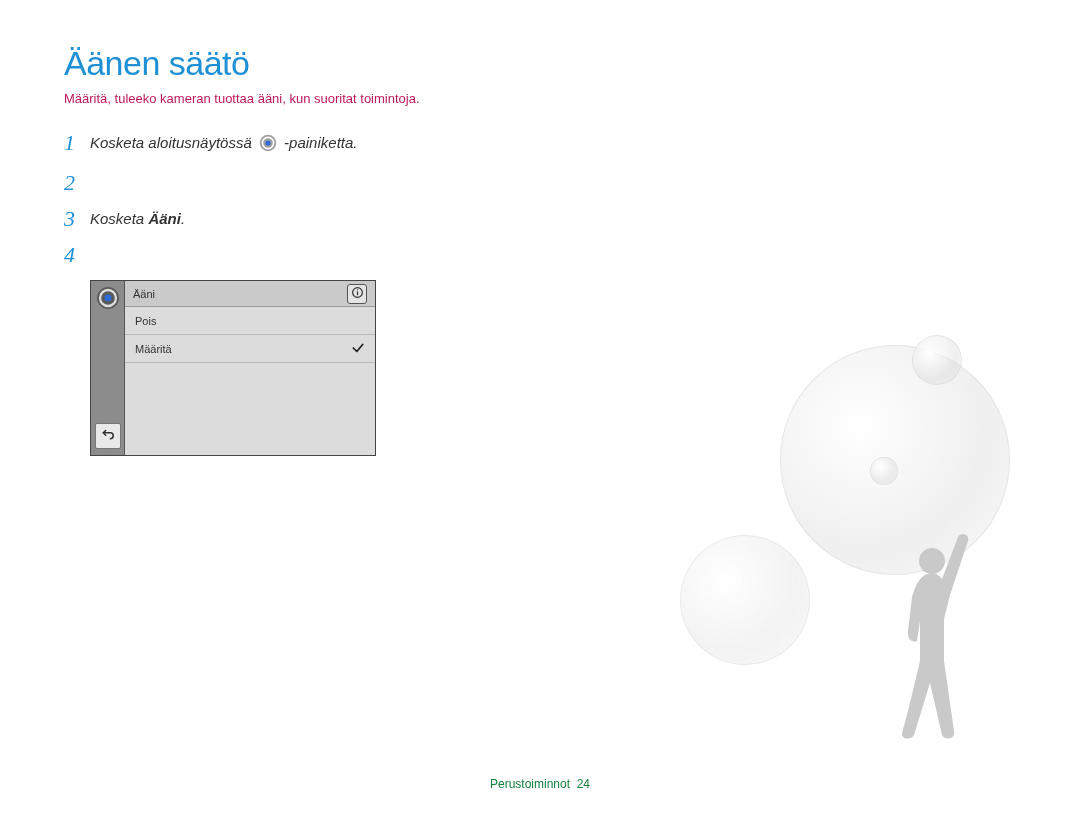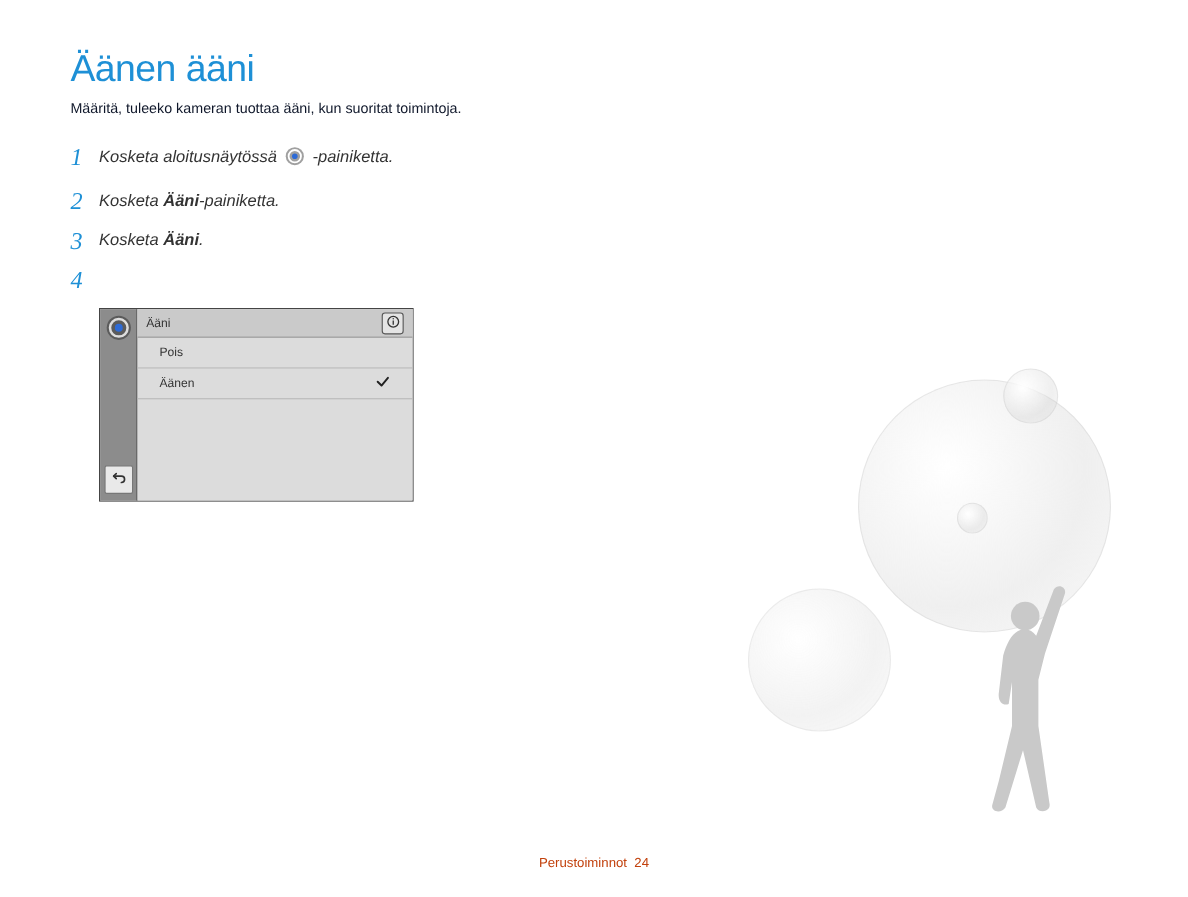--- a/index.html
+++ b/index.html
@@ -1,74 +1,71 @@
 <!DOCTYPE html>
 <html><head>
   <meta charset="utf-8">
   <style>
     * { box-sizing: border-box; margin: 0; padding: 0; }
     html, body { width: 1080px; height: 815px; background: #fff; font-family: Arial, Helvetica, sans-serif; color: #333; position: relative; }
     .page { padding: 44px 64px 40px 64px; height: 100%; position: relative; }
     h1.title { font-size: 34px; font-weight: 500; color: #1E90D6; letter-spacing: -0.5px; margin-bottom: 8px; }
-    .subtitle { font-size: 13px; color: #0f172a; margin-bottom: 26px; }
+    .subtitle { font-size: 13px; color: #be185d; margin-bottom: 26px; }
     ol.steps { list-style: none; }
     ol.steps li { display: flex; align-items: flex-start; margin-bottom: 14px; font-size: 15px; color: #333; }
     ol.steps li .num { font-family: Georgia, "Times New Roman", serif; font-style: italic; font-size: 22px; color: #1E90D6; width: 26px; flex: 0 0 26px; line-height: 22px; }
     ol.steps li .txt { line-height: 22px; font-style: italic; }
     .bold { font-weight: 700; }
     .inline-icon { display: inline-block; vertical-align: -4px; margin: 0 3px; }
 
     
     .device-shot { margin-left: 26px; margin-top: 6px; width: 286px; height: 176px; border: 1px solid #444; display: flex; background: #fff; }
     .sidebar { width: 34px; background: #8c8c8c; display: flex; flex-direction: column; align-items: center; justify-content: space-between; padding: 4px 0; border-right: 1px solid #555; }
     .gear-outer { width: 26px; height: 26px; display:flex; align-items:center; justify-content:center; }
     .back-btn { width: 26px; height: 26px; background: #e9e9e9; border: 1px solid #777; border-radius: 2px; display: flex; align-items: center; justify-content: center; margin-bottom: 2px; }
     .shot-body { flex: 1; background: #dcdcdc; display: flex; flex-direction: column; }
     .shot-header { height: 26px; background: #cacaca; border-bottom: 1px solid #999; display: flex; align-items: center; justify-content: space-between; padding: 0 8px; font-size: 11px; color: #333; }
     .info-btn { width: 20px; height: 20px; border: 1px solid #555; border-radius: 3px; background: #e4e4e4; display:flex; align-items:center; justify-content:center; }
-    .shot-row { height: 28px; border-bottom: 1px solid #b9b9b9; display: flex; align-items: center; justify-content: space-between; padding: 0 20px; font-size: 11px; color: #333; }
+    .shot-row { height: 28px; border-bottom: 1px solid #b9b9b9; display: flex; align-items: center; justify-content: space-between; padding: 0 10px; font-size: 11px; color: #333; }
 
     
     .deco { position: absolute; right: 40px; bottom: 60px; width: 420px; height: 420px; pointer-events: none; }
     .bubble { position: absolute; border-radius: 50%; background: radial-gradient(circle at 35% 35%, rgba(255,255,255,0.95), rgba(210,210,210,0.35) 60%, rgba(200,200,200,0.1)); border: 1px solid rgba(200,200,200,0.35); }
     .b1 { width: 230px; height: 230px; right: 30px; top: 10px; }
     .b2 { width: 130px; height: 130px; right: 230px; top: 200px; opacity: .8; }
     .b3 { width: 50px; height: 50px; right: 78px; top: 0px; }
     .b4 { width: 28px; height: 28px; right: 142px; top: 122px; }
     .figure { position: absolute; right: 58px; bottom: 10px; }
 
-    .footer { position: absolute; left: 0; right: 0; bottom: 24px; text-align: center; font-size: 12px; color: #c2410c; }
+    .footer { position: absolute; left: 0; right: 0; bottom: 24px; text-align: center; font-size: 12px; color: #15803d; }
   </style>
 </head>
 <body>
 
 <div class="page">
-  <h1 class="title">Äänen ääni</h1>
+  <h1 class="title">Äänen säätö</h1>
   <p class="subtitle">Määritä, tuleeko kameran tuottaa ääni, kun suoritat toimintoja.</p>
 
   <ol class="steps">
     <li>
       <span class="num">1</span>
       <span class="txt">
         <span>Kosketa aloitusnäytössä </span>
         <span class="inline-icon">
           <svg width="18" height="18" viewBox="0 0 24 24">
               <circle cx="12" cy="12" r="11" fill="#a0a0a0"></circle>
               <circle cx="12" cy="12" r="7.5" fill="none" stroke="#fff" stroke-width="2.2"></circle>
               <circle cx="12" cy="12" r="3.4" fill="#2E6BD6"></circle>
             </svg>
         </span>
         <span>-painiketta.</span>
       </span>
     </li>
     <li>
       <span class="num">2</span>
-      <span class="txt">
-        <span>Kosketa </span><span class="bold">Ääni</span><span>-painiketta.</span>
-      </span>
     </li>
     <li>
       <span class="num">3</span>
       <span class="txt">
         <span>Kosketa </span><span class="bold">Ääni</span><span>.</span>
       </span>
     </li>
     <li>
       <span class="num">4</span>
     </li>
@@ -102,21 +99,21 @@
                 <line x1="12" y1="10" x2="12" y2="17"></line>
                 <circle cx="12" cy="7" r="1.2" fill="#333" stroke="none"></circle>
               </svg>
           </span>
         </div>
       </div>
       <div class="shot-row">
         <span>Pois</span>
       </div>
       <div class="shot-row">
-        <span>Äänen</span>
+        <span>Määritä</span>
         <span>
           <svg width="14" height="14" viewBox="0 0 24 24" fill="none" stroke="#222" stroke-width="3" stroke-linecap="round" stroke-linejoin="round">
               <polyline points="4 12 10 18 20 6"></polyline>
             </svg>
         </span>
       </div>
     </div>
   </div>
 
   <div class="deco">

